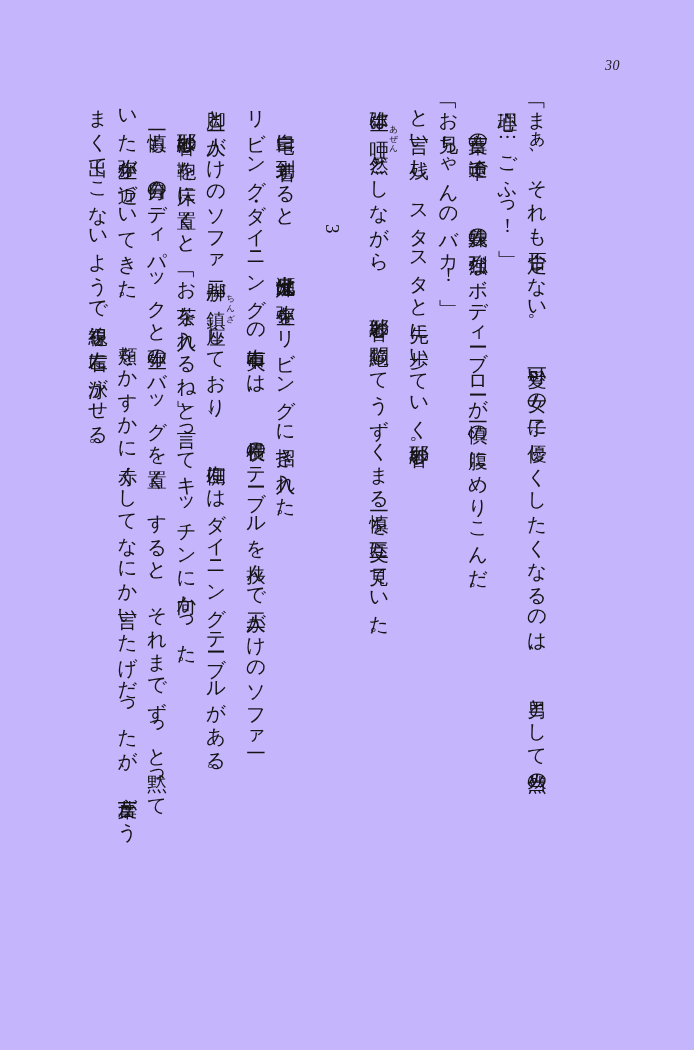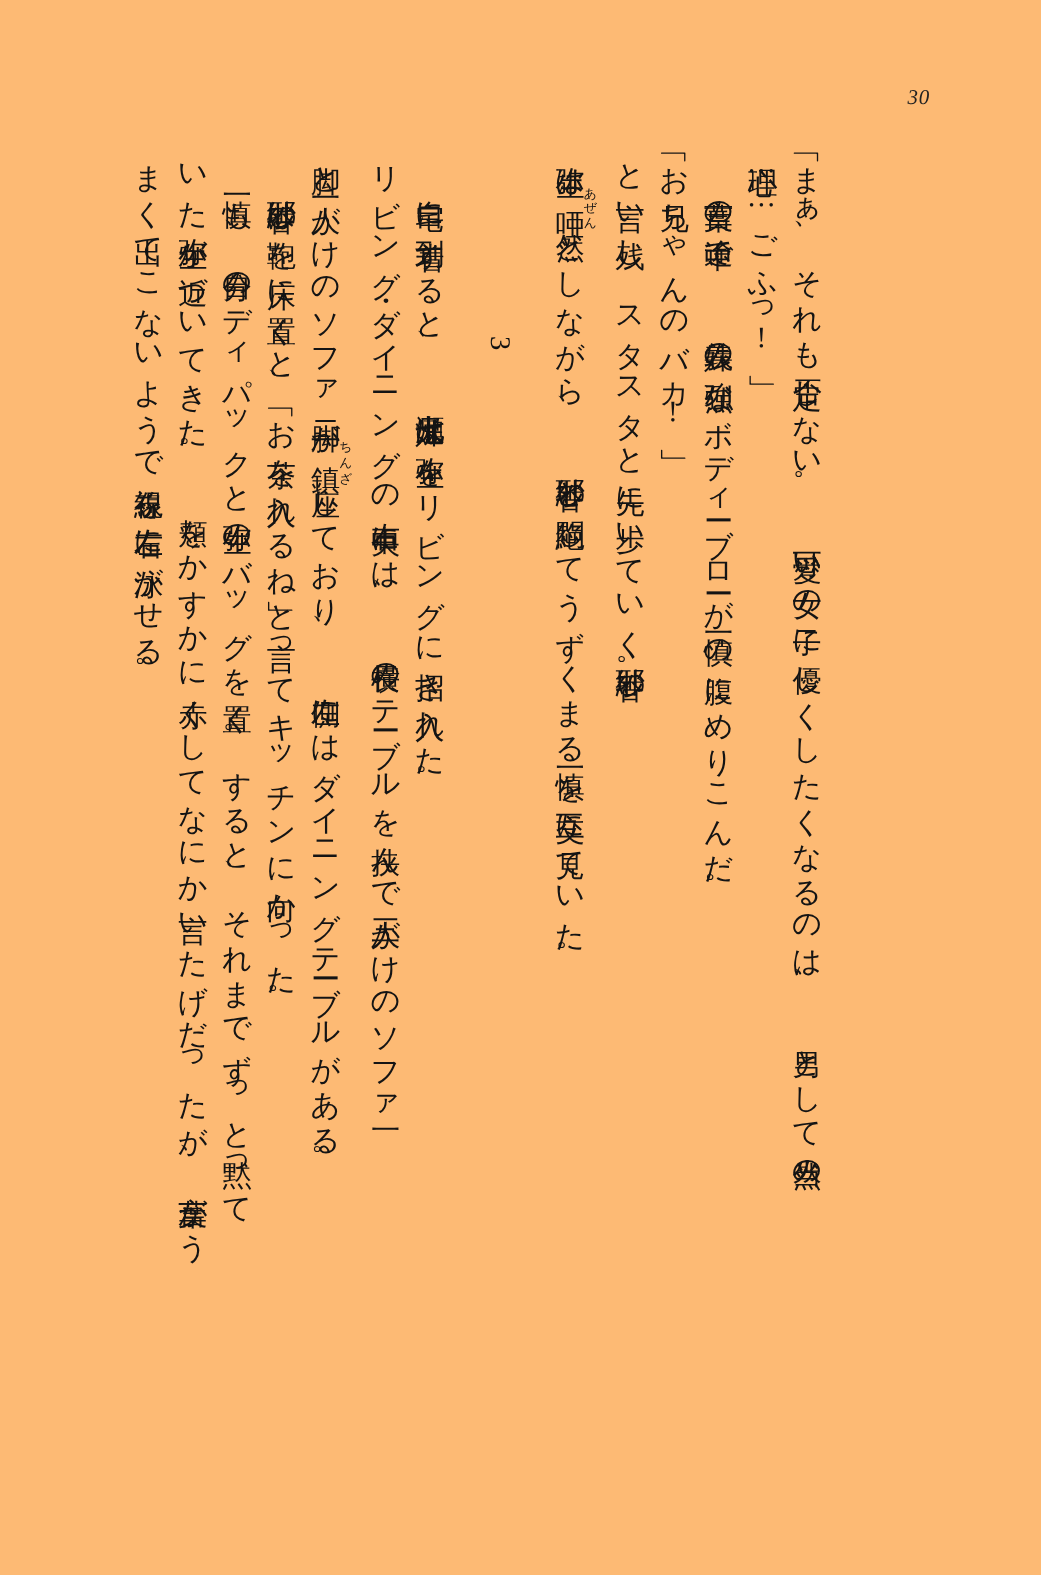--- a/index.html
+++ b/index.html
@@ -4,21 +4,21 @@
 <style>
   html, body {
     margin: 0;
     padding: 0;
     background: #ffffff;
   }
   #page {
     position: relative;
     width: 694px;
     height: 1050px;
-    background: #fdba74;
+    background: #c4b5fd;
     overflow: hidden;
     font-family: "Liberation Serif", serif;
     color: #111111;
   }
   #page-number {
     position: absolute;
     top: 58px;
     right: 74px;
     font-size: 14px;
     font-style: italic;

